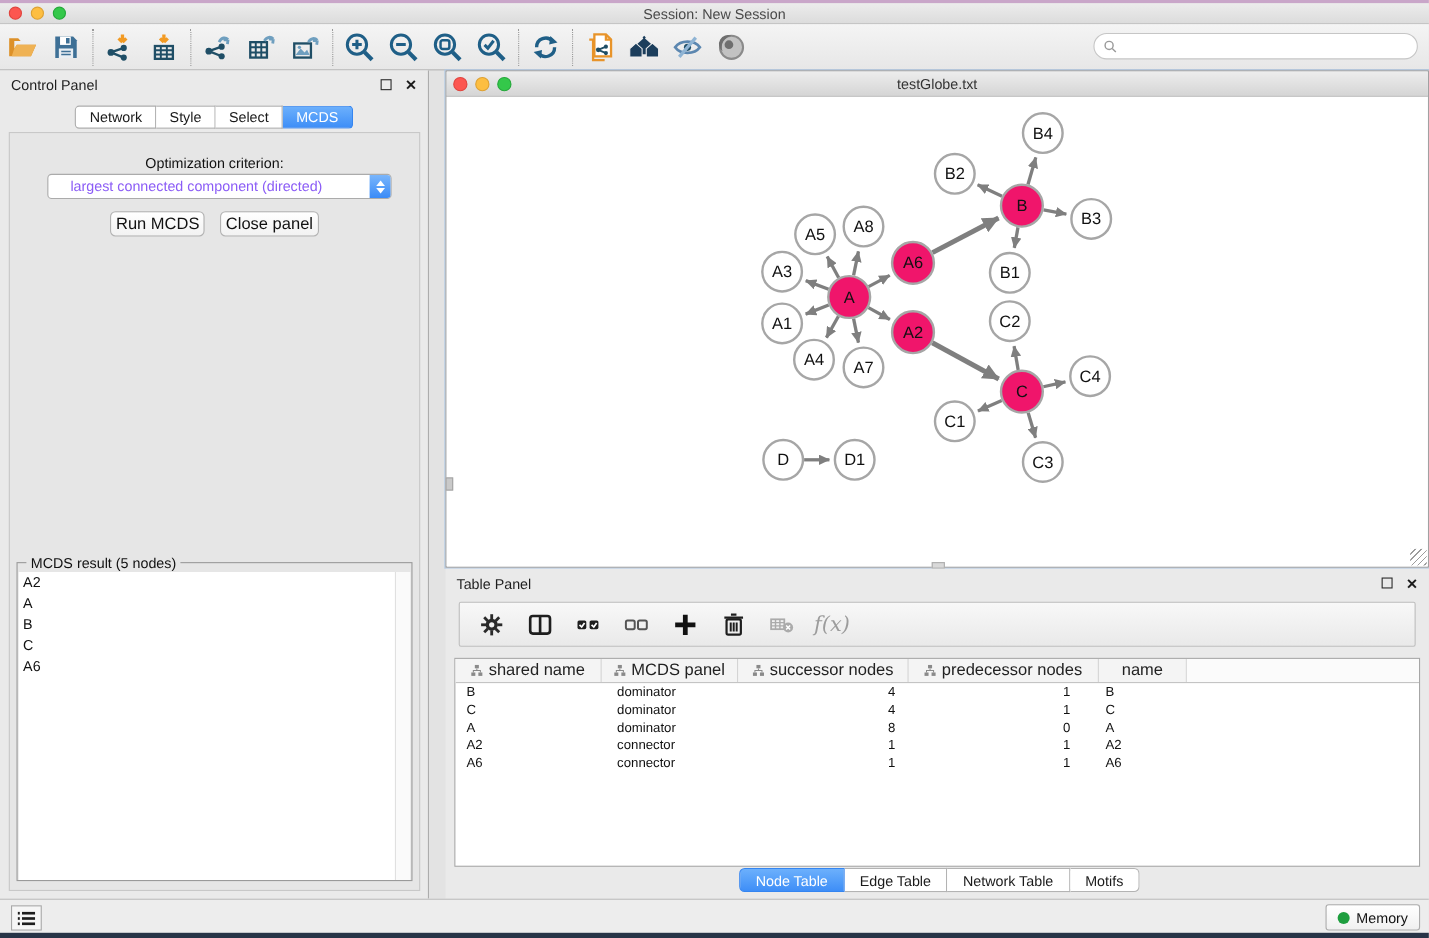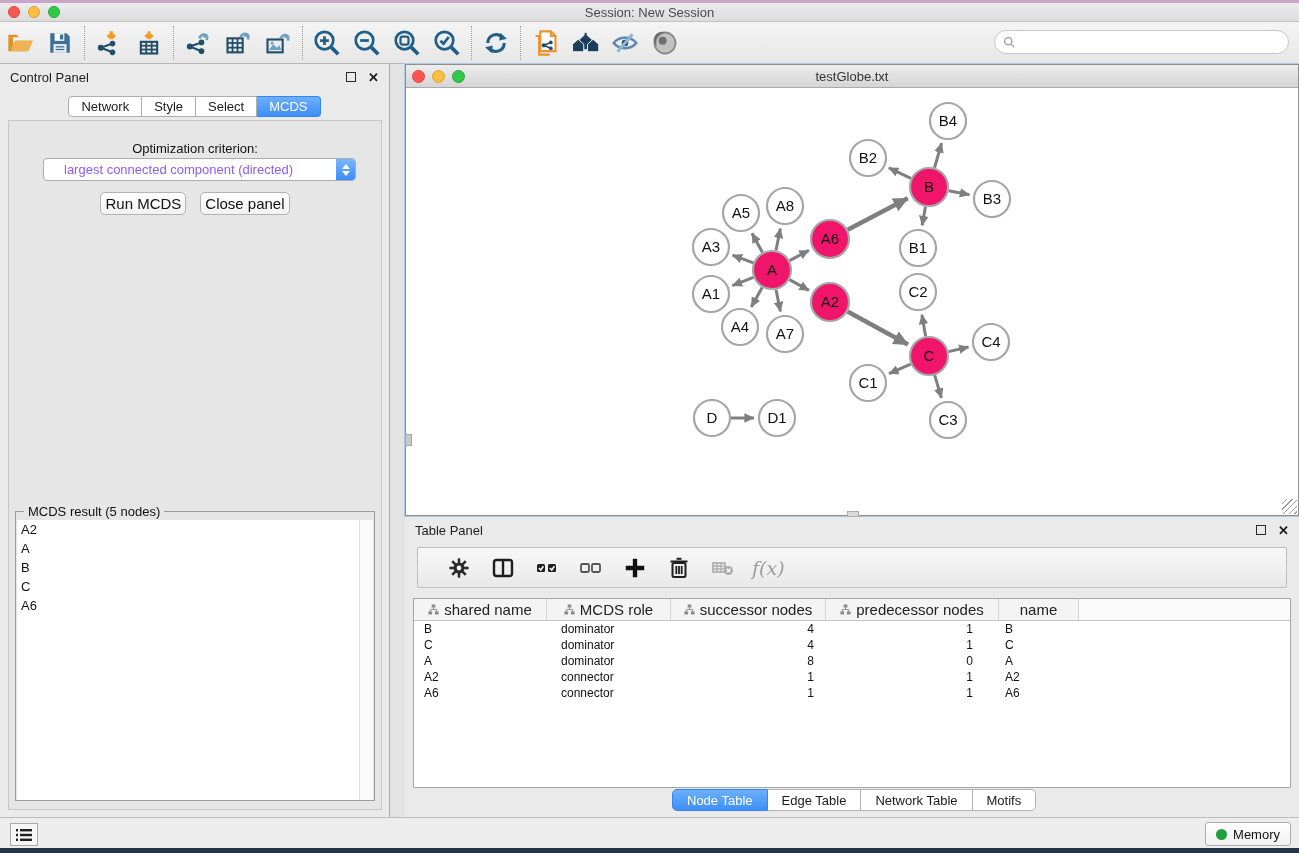--- a/index.html
+++ b/index.html
@@ -78,21 +78,21 @@
   .net-canvas { position:absolute; left:0; top:23px; width:892px; height:427px; background:#FFFFFF; }
   .net-handle-left { position:absolute; left:-1px; top:369px; width:7px; height:12px; background:#C9C9C9; border:1px solid #A5A5A5; }
   .net-handle-bottom { position:absolute; left:441px; bottom:-2px; width:12px; height:6px; background:#D9D9D9; border:1px solid #ADADAD; }
   .resize-grip { position:absolute; right:1px; bottom:1px; width:15px; height:15px;
     background:repeating-linear-gradient(135deg, transparent 0 3px, #9C9C9C 3px 4px); cursor:nwse-resize; }
 
   
   .table-panel { position:absolute; left:405px; top:517px; width:894px; height:300px; background:#EAEAEA; }
   .tp-toolbar { position:absolute; left:12px; top:30px; width:870px; height:41px;
     background:linear-gradient(#F8F8F8,#E9E9E9); border:1px solid #BFBFBF; border-radius:2px;
-    display:flex; align-items:center; padding-left:24px; gap:10px; }
+    display:flex; align-items:center; padding-left:12px; gap:10px; }
   .tp-btn { width:34px; height:34px; display:flex; align-items:center; justify-content:center; cursor:pointer; }
   .fx-label { font-family:"DejaVu Serif", serif; font-style:italic; font-size:19px; color:#9C9C9C; margin-left:2px; }
 
   .node-table { position:absolute; left:8px; top:81px; width:878px; height:190px;
     background:#FFFFFF; border:1px solid #A6A6A6; overflow:hidden; }
   .nt-header { display:flex; height:22px; background:#F4F4F4; border-bottom:1px solid #C4C4C4; }
   .nt-hcell { display:flex; align-items:center; justify-content:center; gap:5px;
     font-size:15px; color:#222; border-right:1px solid #D4D4D4; height:100%; cursor:pointer; }
   .nt-hcell.last-fill { border-right:none; background:#FBFBFB; }
   .nt-row { display:flex; height:16px; align-items:center; }
@@ -527,21 +527,21 @@
           </svg>
           <span>shared name</span>
         </div>
         <div class="nt-hcell" style="width: 124px;">
           <svg width="11" height="11" viewBox="0 0 12 12">
             <rect x="4" y="0.5" width="4" height="3.4" fill="#8A8A8A"></rect>
             <rect x="0.5" y="8" width="4" height="3.4" fill="#8A8A8A"></rect>
             <rect x="7.5" y="8" width="4" height="3.4" fill="#8A8A8A"></rect>
             <path d="M6 4 V6 M2.5 8 V6 H9.5 V8" stroke="#8A8A8A" fill="none"></path>
           </svg>
-          <span>MCDS role</span>
+          <span>MCDS panel</span>
         </div>
         <div class="nt-hcell" style="width: 155px;">
           <svg width="11" height="11" viewBox="0 0 12 12">
             <rect x="4" y="0.5" width="4" height="3.4" fill="#8A8A8A"></rect>
             <rect x="0.5" y="8" width="4" height="3.4" fill="#8A8A8A"></rect>
             <rect x="7.5" y="8" width="4" height="3.4" fill="#8A8A8A"></rect>
             <path d="M6 4 V6 M2.5 8 V6 H9.5 V8" stroke="#8A8A8A" fill="none"></path>
           </svg>
           <span>successor nodes</span>
         </div>

